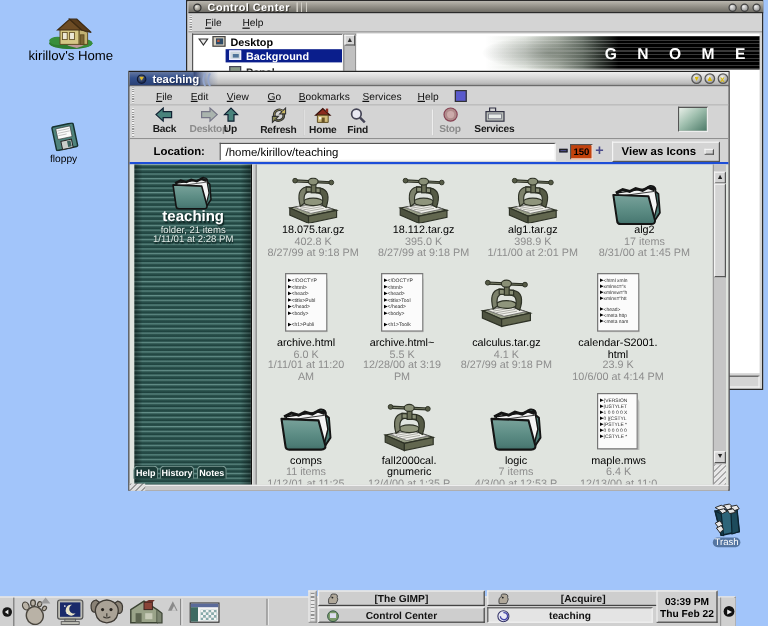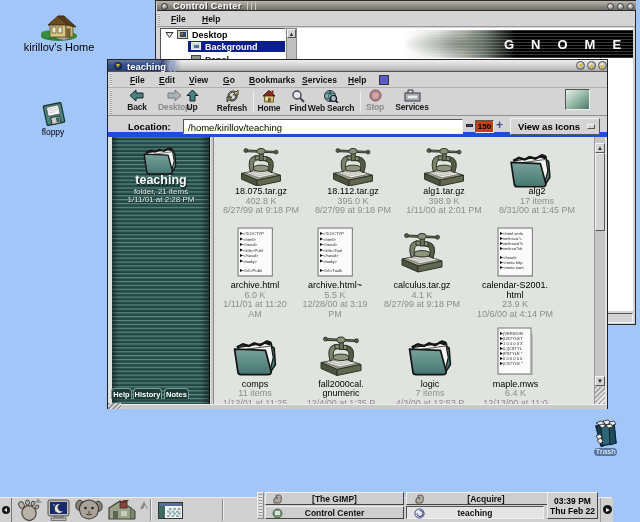--- a/index.html
+++ b/index.html
@@ -1,21 +1,21 @@
 <!DOCTYPE html>
 <html><head><meta charset="utf-8"><style>
 *{margin:0;padding:0;box-sizing:border-box}
 body{width:640px;height:522px;overflow:hidden;font-family:"Liberation Sans",sans-serif}
 #scr{position:relative;width:640px;height:522px;background:#a2c5fa;overflow:hidden}
 .a{position:absolute}
 .bevout{border-top:1px solid #f4f4f4;border-left:1px solid #f4f4f4;border-right:1px solid #555;border-bottom:1px solid #555}
 .bevin{border-top:1px solid #555;border-left:1px solid #555;border-right:1px solid #f4f4f4;border-bottom:1px solid #f4f4f4}
 .gray{background:#d4d4d4}
 .ilabel{font-size:9px;color:#000;text-align:center;white-space:nowrap}
-.mi{font-size:8.5px;font-weight:bold;color:#111}
+.mi{font-size:8.5px;font-weight:normal;color:#111}
 .mi u{text-decoration:underline}
 .hgrip{width:4px;background:repeating-linear-gradient(180deg,#eee 0 1px,#999 1px 2px);border-right:2px solid #d4d4d4}
 .tb{position:absolute;top:1px;width:30px;height:26px;text-align:center}
 .tb svg{display:block;margin:0 auto}
 .tb span{font-size:8.5px;font-weight:bold;color:#1a1a1a;display:block;margin-top:0px;letter-spacing:-0.2px}
 .it{position:absolute;width:90px;text-align:center}
 .nm{font-size:9px;color:#000;line-height:9.5px;white-space:nowrap}
 .sb{font-size:9px;color:#8d8d8d;line-height:9.5px;white-space:nowrap}
 .tsk{position:absolute;height:13px;background:#cecece;border-top:1px solid #f0f0f0;border-left:1px solid #f0f0f0;border-right:1px solid #444;border-bottom:1px solid #444;font-size:8.5px;font-weight:bold;color:#111;text-align:center;line-height:12px;white-space:nowrap}
 </style></head><body>
@@ -205,29 +205,20 @@
           </svg>
           <span>Home</span>
         </div>
   <div class="tb" style="left:175px">
           <svg width="14" height="14" viewBox="0 0 14 14">
             <circle cx="6" cy="6" r="4" fill="#e8e8f2" stroke="#445" stroke-width="1.4"></circle>
             <path d="M9 9 L13 13" stroke="#445" stroke-width="2"></path>
           </svg>
           <span>Find</span>
         </div>
-  <div class="tb" style="left:195px;width:56px">
-          <svg width="16" height="14" viewBox="0 0 16 14">
-            <circle cx="7" cy="7" r="5.5" fill="#7fb2a5" stroke="#234" stroke-width="1"></circle>
-            <path d="M2 5 Q7 3 12 5 M2 9 Q7 11 12 9 M7 1.5 Q4 7 7 12.5 M7 1.5 Q10 7 7 12.5" stroke="#234" stroke-width=".7" fill="none"></path>
-            <circle cx="10.5" cy="9.5" r="3" fill="#cdd4e0" fill-opacity=".7" stroke="#112" stroke-width="1.2"></circle>
-            <path d="M12.5 11.5 L15 14" stroke="#112" stroke-width="1.6"></path>
-          </svg>
-          <span>Web&nbsp;Search</span>
-        </div>
   <div class="a" style="left:252px;top:3px;width:1px;height:22px;background:#9a9a9a;border-right:1px solid #eee"></div>
   <div class="tb" style="left:252px">
           <svg width="13" height="13" viewBox="0 0 13 13">
             <circle cx="6.5" cy="6.5" r="5.5" fill="#b08b8b" stroke="#845" stroke-width="1"></circle>
             <circle cx="6.5" cy="6.5" r="3" fill="#caa" stroke="none"></circle>
           </svg>
           <span style="color:#8b8b8b">Stop</span>
         </div>
   <div class="tb" style="left:282px;width:44px">
           <svg width="17" height="13" viewBox="0 0 17 13">
@@ -237,21 +228,21 @@
           </svg>
           <span>Services</span>
         </div>
   <div class="a" style="left:457px;top:1px;width:25px;height:21px;background:#888;border:1px solid #555;border-bottom-color:#eee;border-right-color:#eee">
     <svg width="23" height="19">
             <rect width="23" height="19" fill="#cfd8cf"></rect>
             <rect x="0" y="0" width="23" height="19" fill="url(#thrb)"></rect>
           </svg>
   </div>
  </div>
- <div class="a" id="tloc" style="left:0px;top:56px;width:499px;height:21px;background:#d4d4d4;border-bottom:5px solid #1d4ed8">
+ <div class="a" id="tloc" style="left:0px;top:56px;width:499px;height:21px;background:#d4d4d4;border-bottom:2px solid #1d4ed8">
   <div class="a" style="left:20px;top:5px;font-size:9.5px;font-weight:bold;color:#000">Location:</div>
   <div class="a bevin" style="left:75px;top:3px;width:280px;height:15px;background:#fff">
           <div class="a" style="left:4px;top:1.5px;font-size:9.5px;color:#000">/home/kirillov/teaching</div>
         </div>
   <div class="a" style="left:358px;top:8px;width:7px;height:3px;background:#4a4a8a;border:.5px solid #222"></div>
   <div class="a bevin" style="left:367px;top:4px;width:19px;height:13px;background:#c2410c">
           <div style="font-size:8px;font-weight:bold;text-align:center;line-height:11px">150</div>
         </div>
   <div class="a" style="left:388px;top:5px;width:9px;height:9px;color:#4a4a8a;font-size:12px;font-weight:bold;line-height:9px">+</div>
   <div class="a bevout" style="left:402px;top:2px;width:90px;height:17px;background:#d4d4d4">

